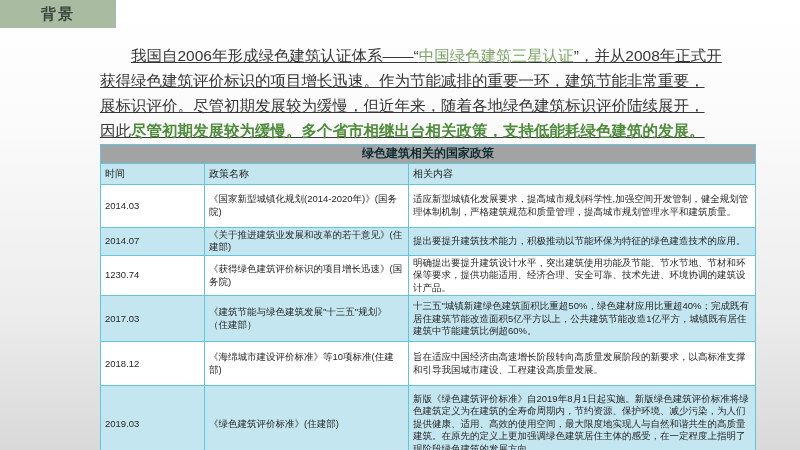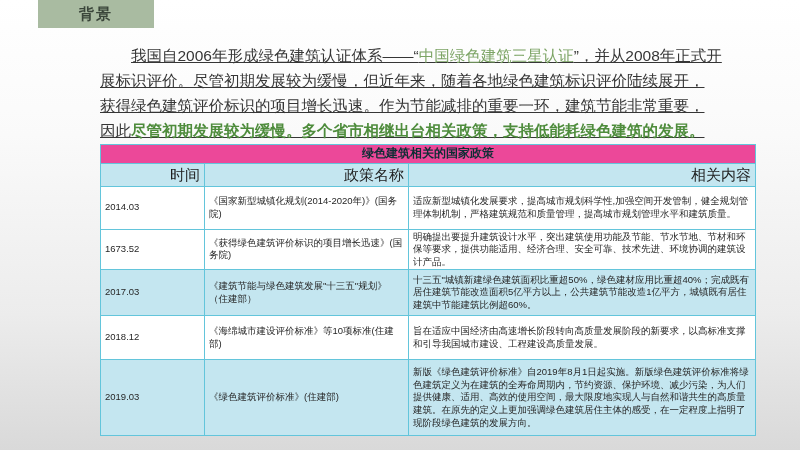--- a/index.html
+++ b/index.html
@@ -6,21 +6,20 @@
   .slide{
     position:relative;width:800px;height:450px;overflow:hidden;
     background:linear-gradient(180deg,#ffffff 0%,#fafafa 30%,#ececec 70%,#d9d9d9 100%);
     font-family:"Liberation Sans",sans-serif;
   }
   .title-box{
     position:absolute;left:0;top:0;width:116px;height:28px;
     background:#a9bba1;color:#3a453a;font-weight:bold;font-size:15px;
     display:flex;align-items:center;justify-content:center;
     letter-spacing:2px;
-    margin-left:38px;
   }
   .para{
     position:absolute;left:100px;top:43px;width:645px;
     font-size:15.5px;line-height:25px;color:#363636;
     text-align:justify;
   }
   .para .line{height:25px;white-space:nowrap;text-decoration:underline;}
   .para .line.first{text-indent:2em;}
   .hl-green{color:#7ca465;}
   .em-green{color:#4e8c3c;font-weight:bold;}
@@ -29,41 +28,41 @@
     border-collapse:collapse;table-layout:fixed;
     background:#ffffff;
   }
   table.gb-table td,table.gb-table th{
     border:1px solid #63c5db;
     font-size:9.5px;font-weight:normal;line-height:1.32;
     color:#262626;text-align:left;vertical-align:middle;
     padding:1px 4px;overflow:hidden;
   }
   tr.t-title td{
-    background:#ec4899;color:#0e2e35;font-weight:bold;
+    background:#a3a3a3;color:#0e2e35;font-weight:bold;
     font-size:12px;text-align:center;height:14px;padding:1px 2px;
   }
-  tr.t-head td{background:#c4e6f0;height:18px;font-size:15px;color:#1f1f1f;text-align:right;}
+  tr.t-head td{background:#c4e6f0;height:18px;font-size:10px;color:#1f1f1f;}
   tr.row-even td{background:#c4e6f0;}
   tr.row-odd td{background:#ffffff;}
   col.c1{width:104px;}col.c2{width:204px;}col.c3{width:347px;}
 </style>
 </head>
 <body>
 
 <div class="slide">
 
   <div class="title-box">
     <span>背景</span>
   </div>
 
   <div class="para">
     <div class="line first"><span>我国自2006年形成绿色建筑认证体系——“</span><span class="hl-green">中国绿色建筑三星认证</span><span>”，并从2008年正式开</span></div>
+    <div class="line"><span>获得绿色建筑评价标识的项目增长迅速。作为节能减排的重要一环，建筑节能非常重要，</span></div>
     <div class="line"><span>展标识评价。尽管初期发展较为缓慢，但近年来，随着各地绿色建筑标识评价陆续展开，</span></div>
-    <div class="line"><span>获得绿色建筑评价标识的项目增长迅速。作为节能减排的重要一环，建筑节能非常重要，</span></div>
     <div class="line"><span>因此</span><span class="em-green">尽管初期发展较为缓慢。多个省市相继出台相关政策，支持低能耗绿色建筑的发展。</span></div>
   </div>
 
   <table class="gb-table">
     <colgroup>
         <col class="c1">
         <col class="c2">
         <col class="c3">
       </colgroup>
     <tbody>
@@ -73,22 +72,27 @@
       <tr class="t-head">
         <td>时间</td>
         <td>政策名称</td>
         <td>相关内容</td>
       </tr>
       <tr class="row-odd" style="height:43px;border-radius:11px;">
         <td>2014.03</td>
         <td>《国家新型城镇化规划(2014-2020年)》(国务院)</td>
         <td>适应新型城镇化发展要求，提高城市规划科学性,加强空间开发管制，健全规划管理体制机制，严格建筑规范和质量管理，提高城市规划管理水平和建筑质量。</td>
       </tr>
+      <tr class="row-even" style="height:23px;">
+        <td>2014.07</td>
+        <td>《关于推进建筑业发展和改革的若干意见》(住建部)</td>
+        <td>提出要提升建筑技术能力，积极推动以节能环保为特征的绿色建造技术的应用。</td>
+      </tr>
       <tr class="row-odd" style="height:39px;">
-        <td>1673.52</td>
+        <td>1230.74</td>
         <td>《获得绿色建筑评价标识的项目增长迅速》(国务院)</td>
         <td>明确提出要提升建筑设计水平，突出建筑使用功能及节能、节水节地、节材和环保等要求，提供功能适用、经济合理、安全可靠、技术先进、环境协调的建筑设计产品。</td>
       </tr>
       <tr class="row-even" style="height:46px;">
         <td>2017.03</td>
         <td>《建筑节能与绿色建筑发展"十三五"规划》（住建部）</td>
         <td>十三五"城镇新建绿色建筑面积比重超50%，绿色建材应用比重超40%；完成既有居住建筑节能改造面积5亿平方以上，公共建筑节能改造1亿平方，城镇既有居住建筑中节能建筑比例超60%。</td>
       </tr>
       <tr class="row-odd" style="height:44px;">
         <td>2018.12</td>

